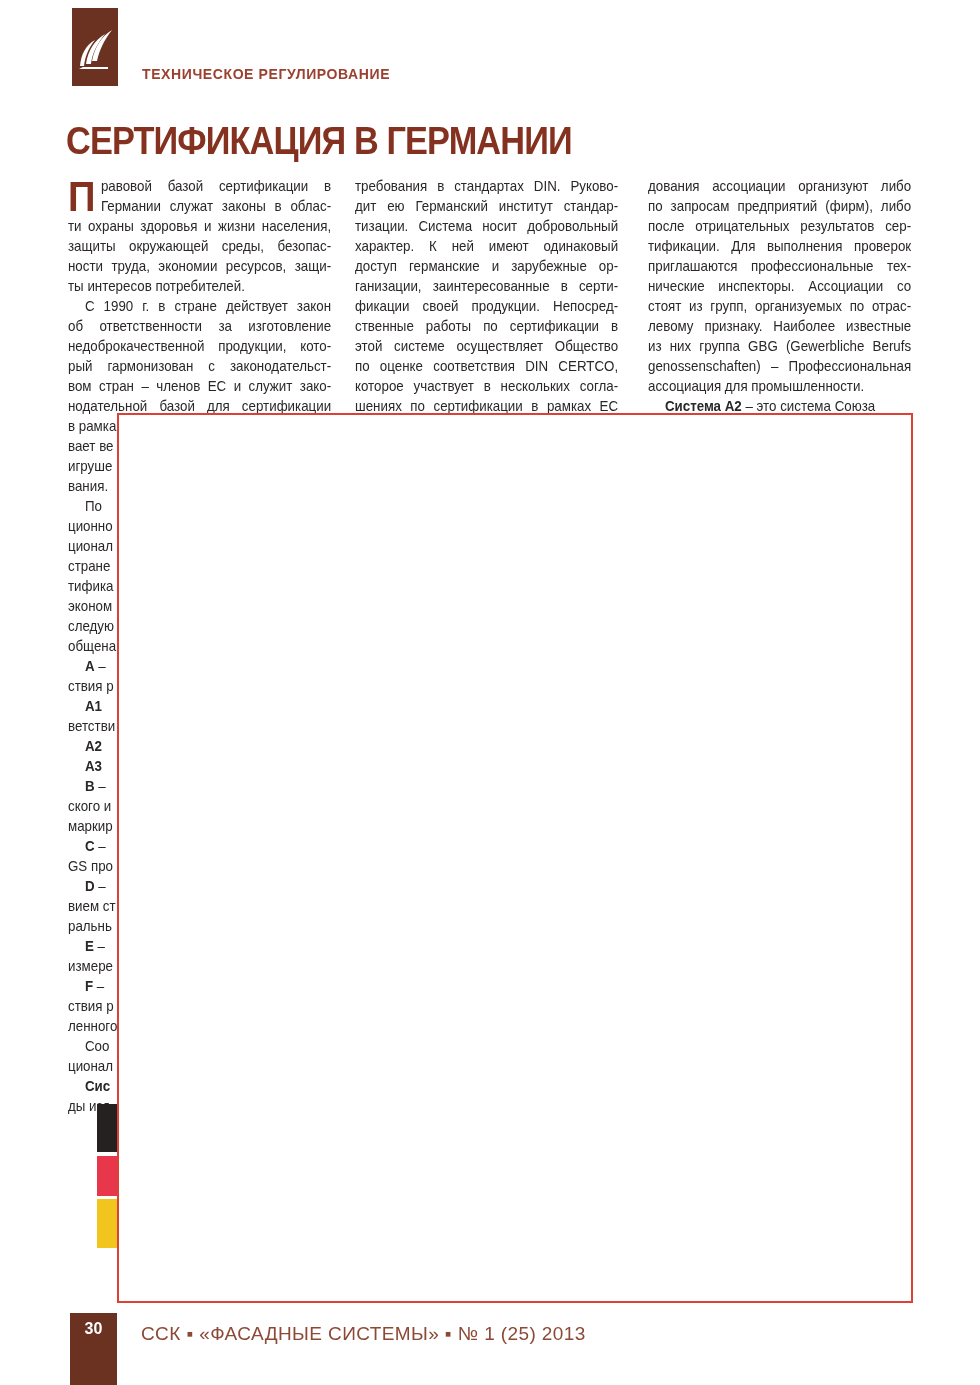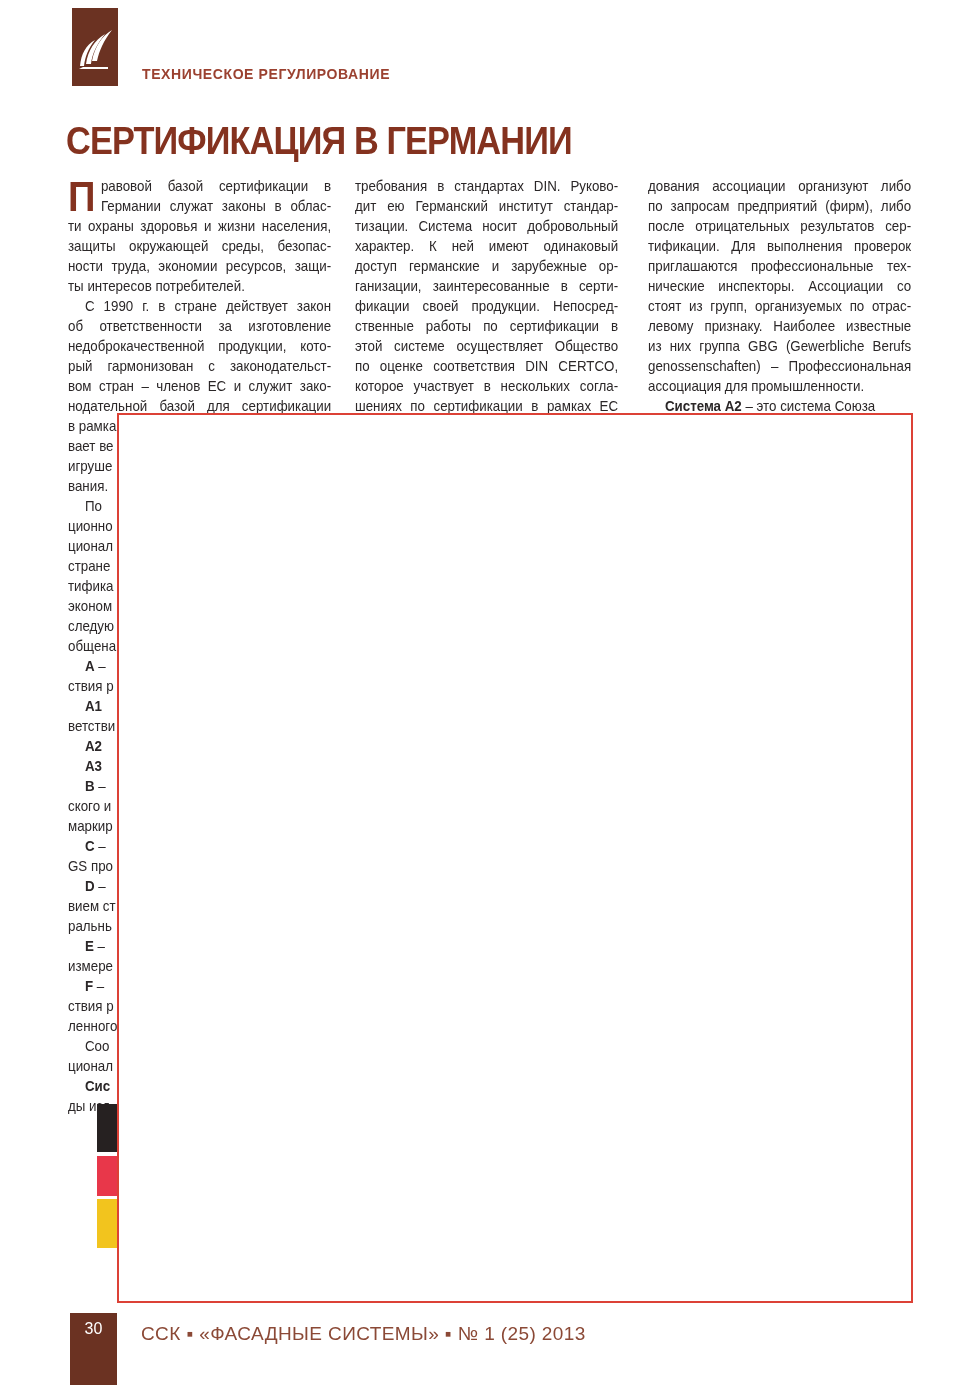--- a/index.html
+++ b/index.html
@@ -39,21 +39,21 @@
   .flag .band{width:100%;}
   
   .placeholder-box{
     position:absolute;left:117px;top:413px;width:796px;height:890px;
     background:#fff;border:2px solid var(--border-red);box-sizing:border-box;z-index:5;
   }
   
   .page-number-box{
     position:absolute;left:70px;top:1313px;width:47px;height:72px;box-sizing:border-box;
     background:var(--brand-brown);color:#fff;text-align:center;
-    font-size:16px;font-weight:normal;padding-top:7px;z-index:6;
+    font-size:16px;font-weight:bold;padding-top:7px;z-index:6;
   }
   .footer-line{
     position:absolute;left:141px;top:1323px;
     font-size:19px;letter-spacing:.4px;color:var(--footer-text);white-space:nowrap;z-index:6;
   }
 </style>
 </head>
 <body>
 
 <div class="page">

